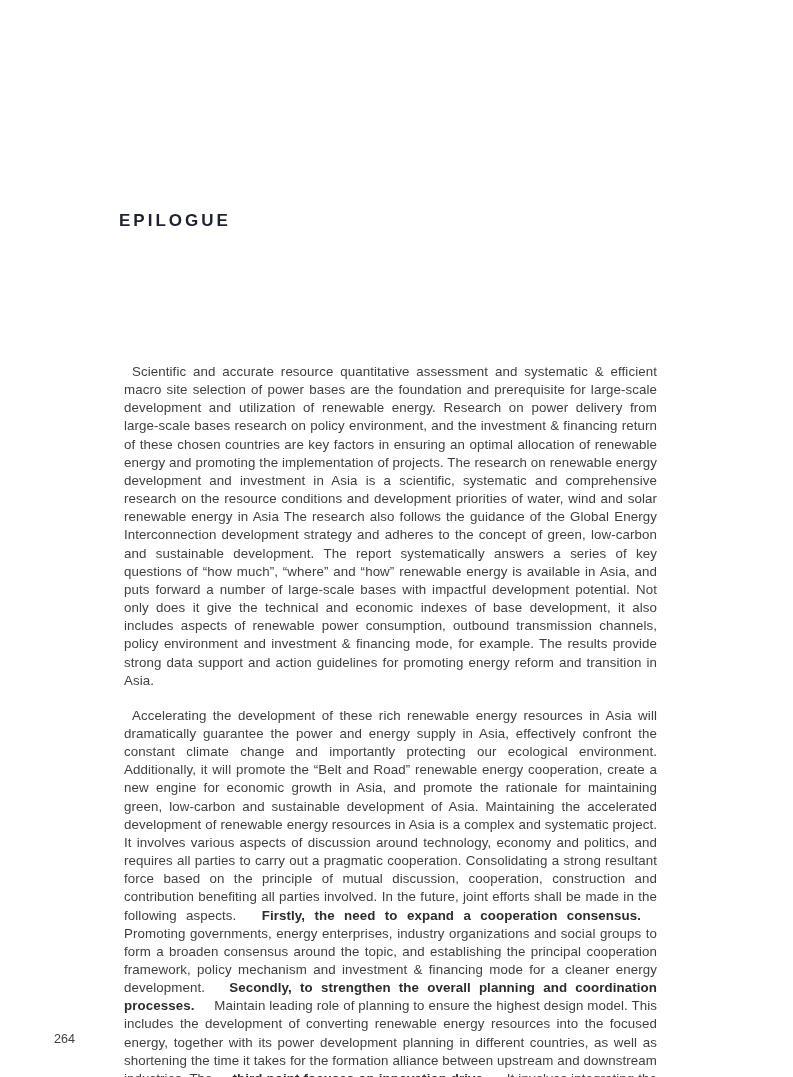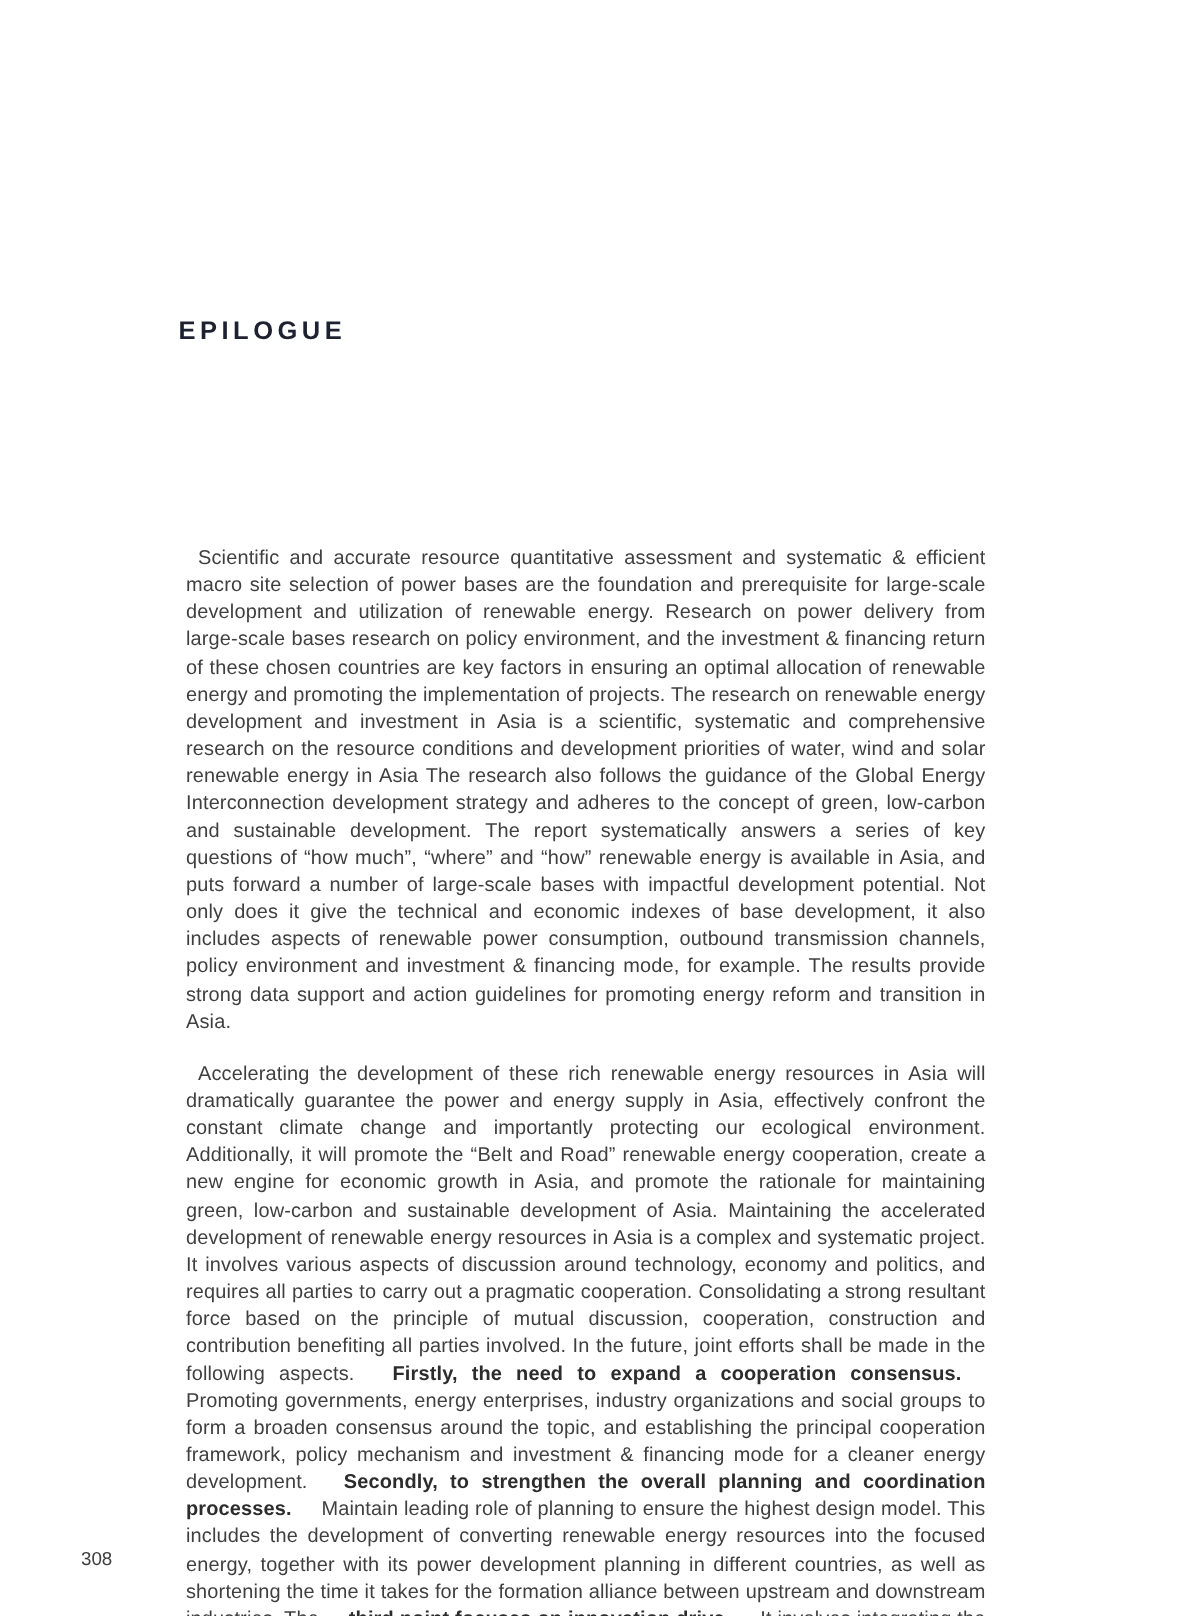--- a/index.html
+++ b/index.html
@@ -52,15 +52,15 @@
 
 <div class="page">
 
   <h1 class="heading">EPILOGUE</h1>
 
   <div class="content">
     <p class="para"><span>Scientific and accurate resource quantitative assessment and systematic &amp; efficient macro site selection of power bases are the foundation and prerequisite for large-scale development and utilization of renewable energy. Research on power delivery from large-scale bases research on policy environment, and the investment &amp; financing return of these chosen countries are key factors in ensuring an optimal allocation of renewable energy and promoting the implementation of projects. The research on renewable energy development and investment in Asia is a scientific, systematic and comprehensive research on the resource conditions and development priorities of water, wind and solar renewable energy in Asia The research also follows the guidance of the Global Energy Interconnection development strategy and adheres to the concept of green, low-carbon and sustainable development. The report systematically answers a series of key questions of “how much”, “where” and “how” renewable energy is available in Asia, and puts forward a number of large-scale bases with impactful development potential. Not only does it give the technical and economic indexes of base development, it also includes aspects of renewable power consumption, outbound transmission channels, policy environment and investment &amp; financing mode, for example. The results provide strong data support and action guidelines for promoting energy reform and transition in Asia.</span></p>
     <p class="para para-continued"><span>Accelerating the development of these rich renewable energy resources in Asia will dramatically guarantee the power and energy supply in Asia, effectively confront the constant climate change and importantly protecting our ecological environment. Additionally, it will promote the “Belt and Road” renewable energy cooperation, create a new engine for economic growth in Asia, and promote the rationale for maintaining green, low-carbon and sustainable development of Asia. Maintaining the accelerated development of renewable energy resources in Asia is a complex and systematic project. It involves various aspects of discussion around technology, economy and politics, and requires all parties to carry out a pragmatic cooperation. Consolidating a strong resultant force based on the principle of mutual discussion, cooperation, construction and contribution benefiting all parties involved. In the future, joint efforts shall be made in the following aspects. </span><span class="bold">Firstly, the need to expand a cooperation consensus.</span><span> Promoting governments, energy enterprises, industry organizations and social groups to form a broaden consensus around the topic, and establishing the principal cooperation framework, policy mechanism and investment &amp; financing mode for a cleaner energy development. </span><span class="bold">Secondly, to strengthen the overall planning and coordination processes.</span><span> Maintain leading role of planning to ensure the highest design model. This includes the development of converting renewable energy resources into the focused energy, together with its power development planning in different countries, as well as shortening the time it takes for the formation alliance between upstream and downstream industries. The </span><span class="bold">third point focuses on innovation drive.</span><span> It involves integrating the strengths of enterprises</span></p>
   </div>
 
-  <div class="page-number">308</div>
+  <div class="page-number">264</div>
 
 </div>
 
 </body></html>

